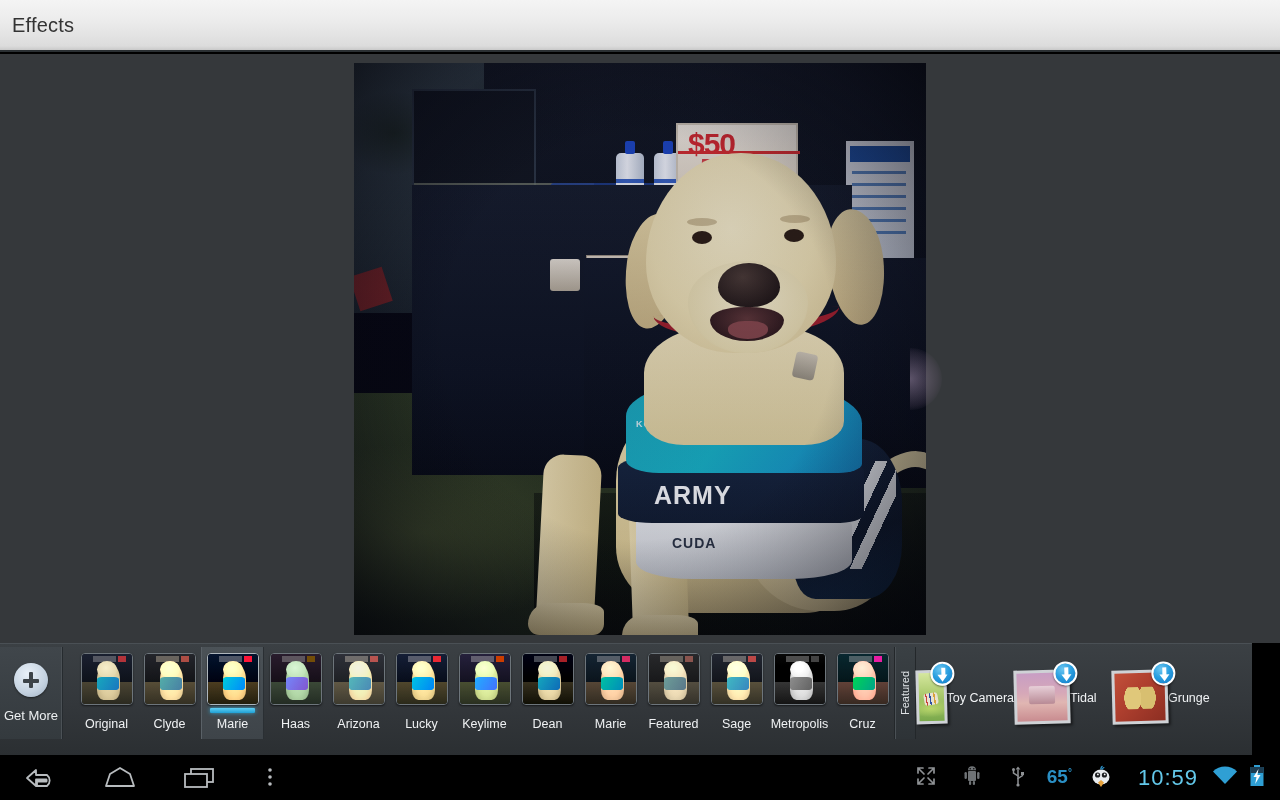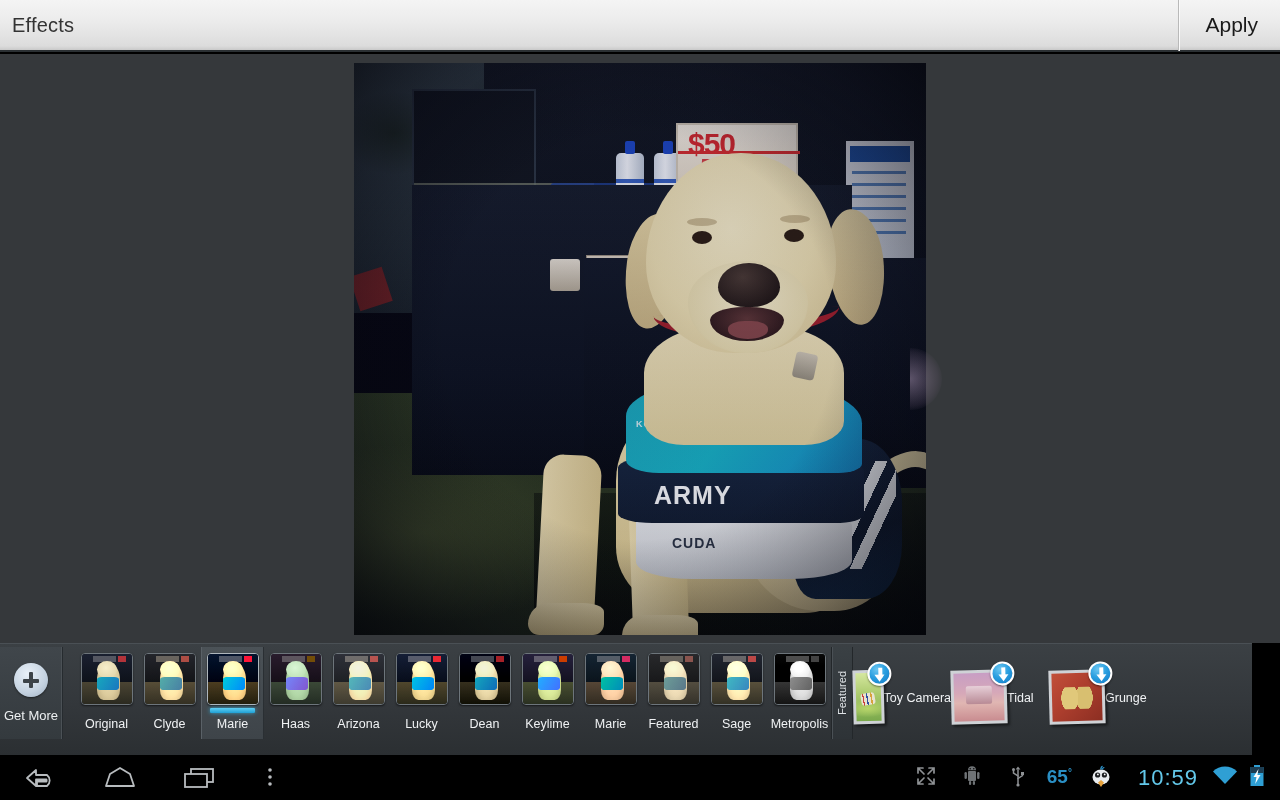--- a/index.html
+++ b/index.html
@@ -477,23 +477,20 @@
   #status-clock{
     font-size:22px; color:#63c8ea; letter-spacing:1px; padding:0 10px 0 14px;
     font-weight:300;
   }
 </style>
 </head>
 <body>
 
 <div id="action-bar">
   <div id="action-bar-title">Effects</div>
-  <div id="apply-button">
-    <span id="apply-button-label">Apply</span>
-  </div>
 </div>
 
 <div id="photo-stage">
   <div id="photo-frame">
     <div id="photo-canvas">
       <div class="ph-sky"></div>
       <div class="ph-trees"></div>
       <div class="ph-grass"></div>
       <div class="ph-tent"></div>
       <div class="ph-board"></div>
@@ -670,52 +667,52 @@
             <div class="th-head"></div>
             <div class="th-jersey"></div>
         </div>
       </div>
 
       <div class="filter-label">Lucky</div>
     </div>
 
     <div class="filter-item">
       <div class="filter-thumb">
+        <div class="th" style="filter:hue-rotate(25deg) saturate(1.3) brightness(1.1)">
+          <div class="th-bg"></div>
+            <div class="th-strip"></div>
+            <div class="th-red"></div>
+          <div class="th-floor"></div>
+            <div class="th-dog"></div>
+            <div class="th-head"></div>
+            <div class="th-jersey"></div>
+        </div>
+      </div>
+
+      <div class="filter-label">Keylime</div>
+    </div>
+
+    <div class="filter-item">
+      <div class="filter-thumb">
         <div class="th" style="filter:contrast(1.3) saturate(.85) brightness(.95)">
           <div class="th-bg"></div>
             <div class="th-strip"></div>
             <div class="th-red"></div>
           <div class="th-floor"></div>
             <div class="th-dog"></div>
             <div class="th-head"></div>
             <div class="th-jersey"></div>
         </div>
       </div>
 
       <div class="filter-label">Dean</div>
     </div>
 
     <div class="filter-item">
       <div class="filter-thumb">
-        <div class="th" style="filter:hue-rotate(25deg) saturate(1.3) brightness(1.1)">
-          <div class="th-bg"></div>
-            <div class="th-strip"></div>
-            <div class="th-red"></div>
-          <div class="th-floor"></div>
-            <div class="th-dog"></div>
-            <div class="th-head"></div>
-            <div class="th-jersey"></div>
-        </div>
-      </div>
-
-      <div class="filter-label">Keylime</div>
-    </div>
-
-    <div class="filter-item">
-      <div class="filter-thumb">
         <div class="th" style="filter:hue-rotate(-18deg) saturate(1.2) brightness(1.06)">
           <div class="th-bg"></div>
             <div class="th-strip"></div>
             <div class="th-red"></div>
           <div class="th-floor"></div>
             <div class="th-dog"></div>
             <div class="th-head"></div>
             <div class="th-jersey"></div>
         </div>
       </div>
@@ -764,20 +761,35 @@
           <div class="th-floor"></div>
             <div class="th-dog"></div>
             <div class="th-head"></div>
             <div class="th-jersey"></div>
         </div>
       </div>
 
       <div class="filter-label">Metropolis</div>
     </div>
 
+    <div class="filter-item">
+      <div class="filter-thumb">
+        <div class="th" style="filter:hue-rotate(-40deg) saturate(1.6) brightness(1.05)">
+          <div class="th-bg"></div>
+            <div class="th-strip"></div>
+            <div class="th-red"></div>
+          <div class="th-floor"></div>
+            <div class="th-dog"></div>
+            <div class="th-head"></div>
+            <div class="th-jersey"></div>
+        </div>
+      </div>
+
+      <div class="filter-label">Cruz</div>
+    </div>
 
   </div>
 
   <div id="featured-divider">
     <span id="featured-divider-label">Featured</span>
   </div>
 
   <div class="featured-list">
 
     <div class="featured-item">

